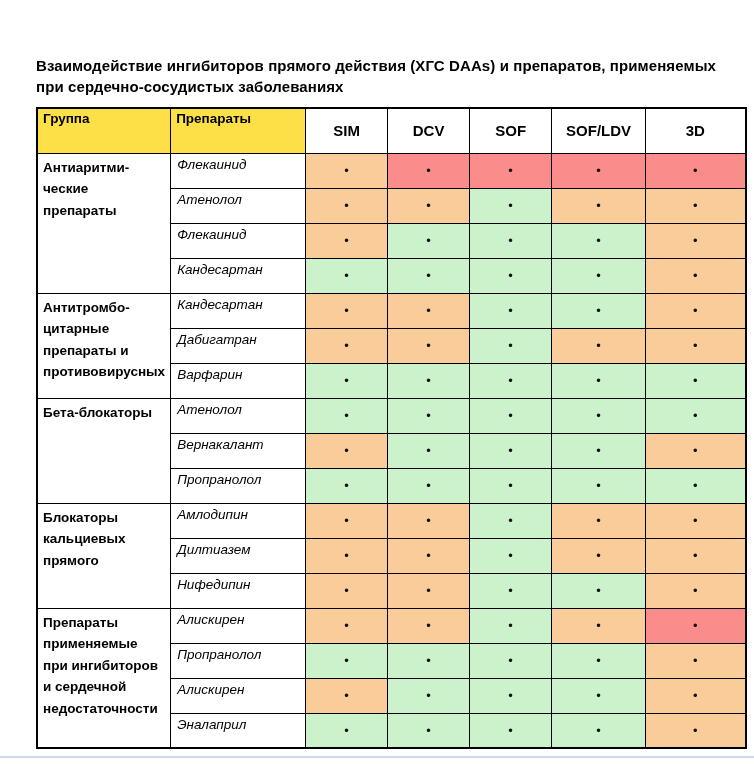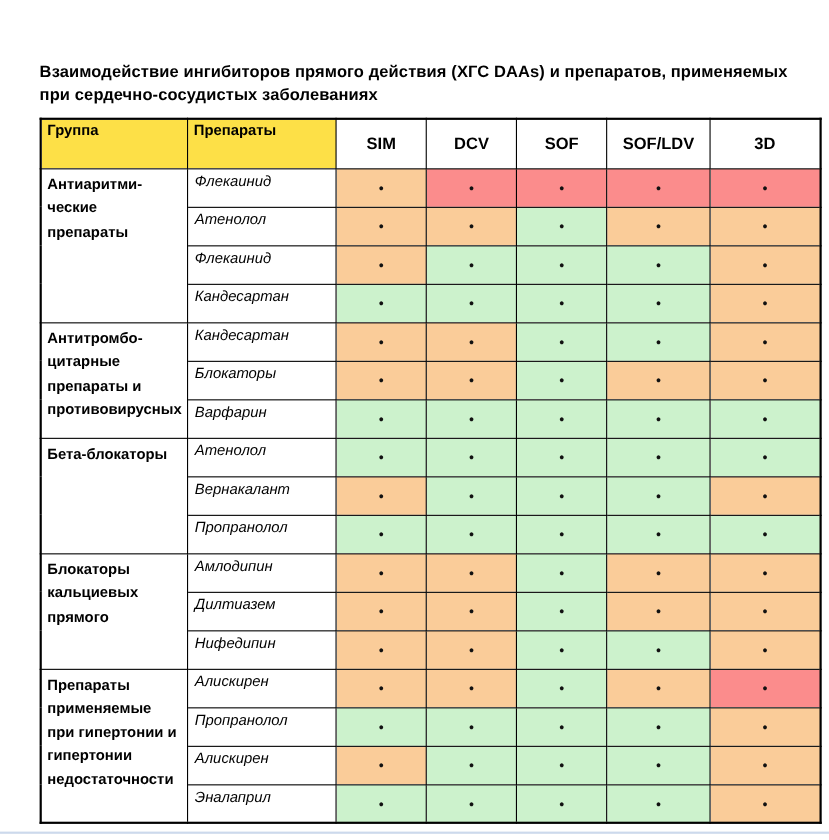--- a/index.html
+++ b/index.html
@@ -151,21 +151,21 @@
         <tr>
           <td rowspan="3" class="group-cell">Антитромбо-цитарные препараты и противовирусных</td>
           <td class="drug-cell">Кандесартан</td>
           <td class="dot-cell" style="background-color: rgb(250, 204, 153);"><span>•</span></td>
           <td class="dot-cell" style="background-color: rgb(250, 204, 153);"><span>•</span></td>
           <td class="dot-cell" style="background-color: rgb(204, 242, 204);"><span>•</span></td>
           <td class="dot-cell" style="background-color: rgb(204, 242, 204);"><span>•</span></td>
           <td class="dot-cell" style="background-color: rgb(250, 204, 153);"><span>•</span></td>
         </tr>
         <tr>
-          <td class="drug-cell">Блокаторы</td>
+          <td class="drug-cell">Дабигатран</td>
           <td class="dot-cell" style="background-color: rgb(250, 204, 153);"><span>•</span></td>
           <td class="dot-cell" style="background-color: rgb(250, 204, 153);"><span>•</span></td>
           <td class="dot-cell" style="background-color: rgb(204, 242, 204);"><span>•</span></td>
           <td class="dot-cell" style="background-color: rgb(250, 204, 153);"><span>•</span></td>
           <td class="dot-cell" style="background-color: rgb(250, 204, 153);"><span>•</span></td>
         </tr>
         <tr>
           <td class="drug-cell">Варфарин</td>
           <td class="dot-cell" style="background-color: rgb(204, 242, 204);"><span>•</span></td>
           <td class="dot-cell" style="background-color: rgb(204, 242, 204);"><span>•</span></td>
@@ -217,21 +217,21 @@
         </tr>
         <tr>
           <td class="drug-cell">Нифедипин</td>
           <td class="dot-cell" style="background-color: rgb(250, 204, 153);"><span>•</span></td>
           <td class="dot-cell" style="background-color: rgb(250, 204, 153);"><span>•</span></td>
           <td class="dot-cell" style="background-color: rgb(204, 242, 204);"><span>•</span></td>
           <td class="dot-cell" style="background-color: rgb(204, 242, 204);"><span>•</span></td>
           <td class="dot-cell" style="background-color: rgb(250, 204, 153);"><span>•</span></td>
         </tr>
         <tr>
-          <td rowspan="4" class="group-cell">Препараты применяемые при гипертонии и гипертонии недостаточности</td>
+          <td rowspan="4" class="group-cell">Препараты применяемые при ингибиторов и сердечной недостаточности</td>
           <td class="drug-cell">Алискирен</td>
           <td class="dot-cell" style="background-color: rgb(250, 204, 153);"><span>•</span></td>
           <td class="dot-cell" style="background-color: rgb(250, 204, 153);"><span>•</span></td>
           <td class="dot-cell" style="background-color: rgb(204, 242, 204);"><span>•</span></td>
           <td class="dot-cell" style="background-color: rgb(250, 204, 153);"><span>•</span></td>
           <td class="dot-cell" style="background-color: rgb(251, 140, 140);"><span>•</span></td>
         </tr>
         <tr>
           <td class="drug-cell">Пропранолол</td>
           <td class="dot-cell" style="background-color: rgb(204, 242, 204);"><span>•</span></td>

